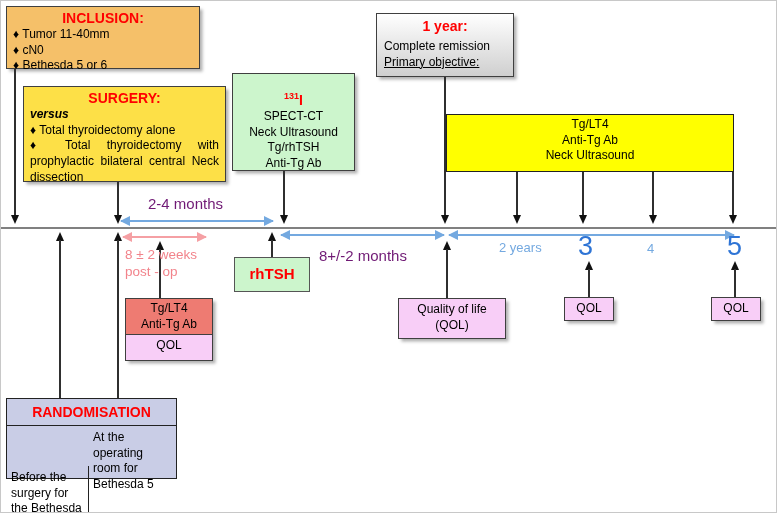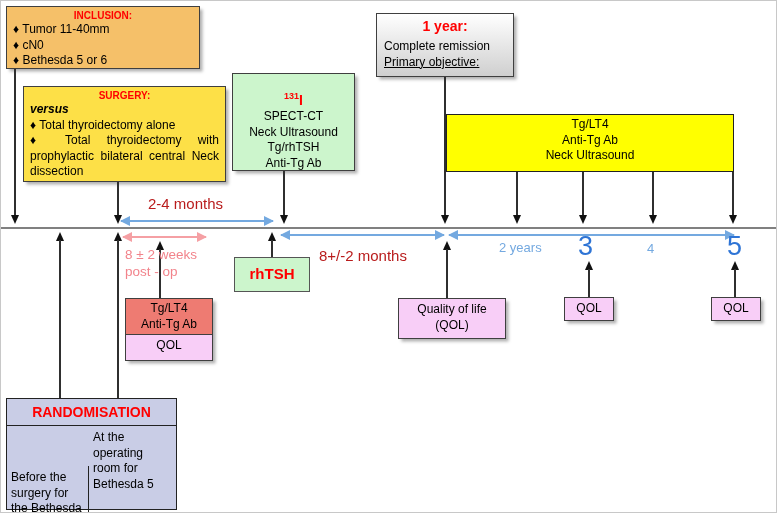--- a/index.html
+++ b/index.html
@@ -5,42 +5,42 @@
   html,body{margin:0;padding:0;background:#fff;}
   #canvas{
     position:relative; width:777px; height:513px; overflow:hidden;
     background:#ffffff; border:1px solid #c8c8c8; box-sizing:border-box;
     font-family:"Liberation Sans", sans-serif; color:#000;
   }
   .bx{position:absolute; border:1.4px solid #3f3f3f; box-sizing:border-box;
       box-shadow:2.5px 2.5px 3px rgba(110,110,110,.55);
       font-size:12px; line-height:1.3;}
   .noshadow{box-shadow:none;}
-  .ttl{color:#ff0000; font-weight:bold; text-align:center; font-size:10px;}
+  .ttl{color:#ff0000; font-weight:bold; text-align:center; font-size:14px;}
   .ctr{text-align:center;}
   
   .tline{position:absolute; left:0; top:226; width:777px; height:2px; background:#808080;}
   
   .vl{position:absolute; width:2px; background:#2f2f2f;}
   .ahd{position:absolute; width:0; height:0; border-left:4.5px solid transparent;
        border-right:4.5px solid transparent; border-top:9px solid #111;}
   .ahu{position:absolute; width:0; height:0; border-left:4.5px solid transparent;
        border-right:4.5px solid transparent; border-bottom:9px solid #111;}
   
   .darr{position:absolute; height:2px; background:#74a9e0;}
   .darr::before{content:""; position:absolute; left:-1px; top:-4.5px; width:0; height:0;
        border-top:5.5px solid transparent; border-bottom:5.5px solid transparent;
        border-right:10px solid #74a9e0;}
   .darr::after{content:""; position:absolute; right:-1px; top:-4.5px; width:0; height:0;
        border-top:5.5px solid transparent; border-bottom:5.5px solid transparent;
        border-left:10px solid #74a9e0;}
   .darr.pink{background:#f5a0a4;}
   .darr.pink::before{border-right-color:#f5a0a4;}
   .darr.pink::after{border-left-color:#f5a0a4;}
-  .bluetext{position:absolute; color:#b91c1c; font-size:15px;}
+  .bluetext{position:absolute; color:#701a75; font-size:15px;}
   .lbluetext{position:absolute; color:#74a9e0; font-size:13px;}
   .bignum{position:absolute; color:#2e74d5; font-size:27px;}
   .pinktext{position:absolute; color:#f2838b; font-size:13.5px;}
   sup{font-size:9px; vertical-align:super;}
   .cellgrid{display:flex;}
 </style>
 </head>
 <body>
 
 <div id="canvas">
@@ -94,21 +94,21 @@
   </div>
 
   <div class="bx ctr" style="left:397px; top:297px; width:108px; height:41px; background:#f8cef7; padding:3px 0;">
     <div>Quality of life</div>
     <div>(QOL)</div>
   </div>
 
   <div class="bx ctr" style="left:563px; top:296px; width:50px; height:24px; background:#f8cef7; padding-top:3px;">QOL</div>
   <div class="bx ctr" style="left:710px; top:296px; width:50px; height:24px; background:#f8cef7; padding-top:3px;">QOL</div>
 
-  <div class="bx noshadow" style="left:5px; top:397px; width:171px; height:112px; background:#c9cde6; border-color:#222; padding:0;">
+  <div class="bx noshadow" style="left:5px; top:397px; width:171px; height:81px; background:#c9cde6; border-color:#222; padding:0;">
     <div class="ttl" style="font-size:14px; border-bottom:1.4px solid #222; padding:4px 0;">RANDOMISATION</div>
     <div class="cellgrid">
       <div style="width:82px; border-right:1.4px solid #222; padding:4px 4px; box-sizing:border-box; height:82px;margin-top:40px;">Before the surgery for the Bethesda 6</div>
       <div style="width:86px; padding:4px 4px; box-sizing:border-box;">At the operating room for Bethesda 5</div>
     </div>
   </div>
 
   <div class="vl" style="left:13px; top:68px; height:147px;"></div>
   <div class="ahd" style="left:9.5px; top:214px;"></div>
 

